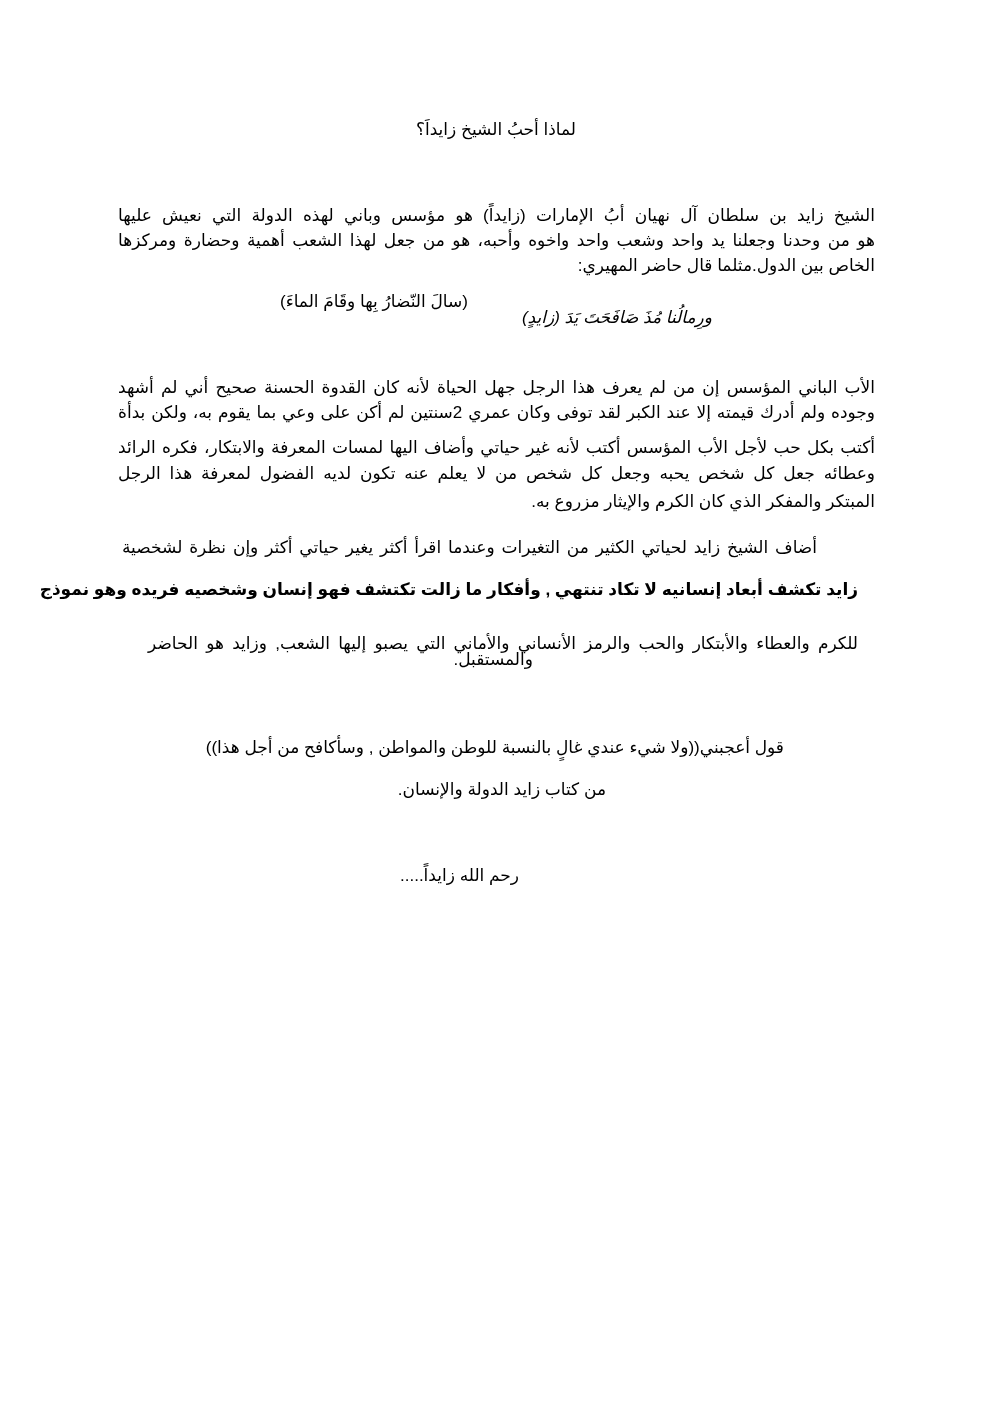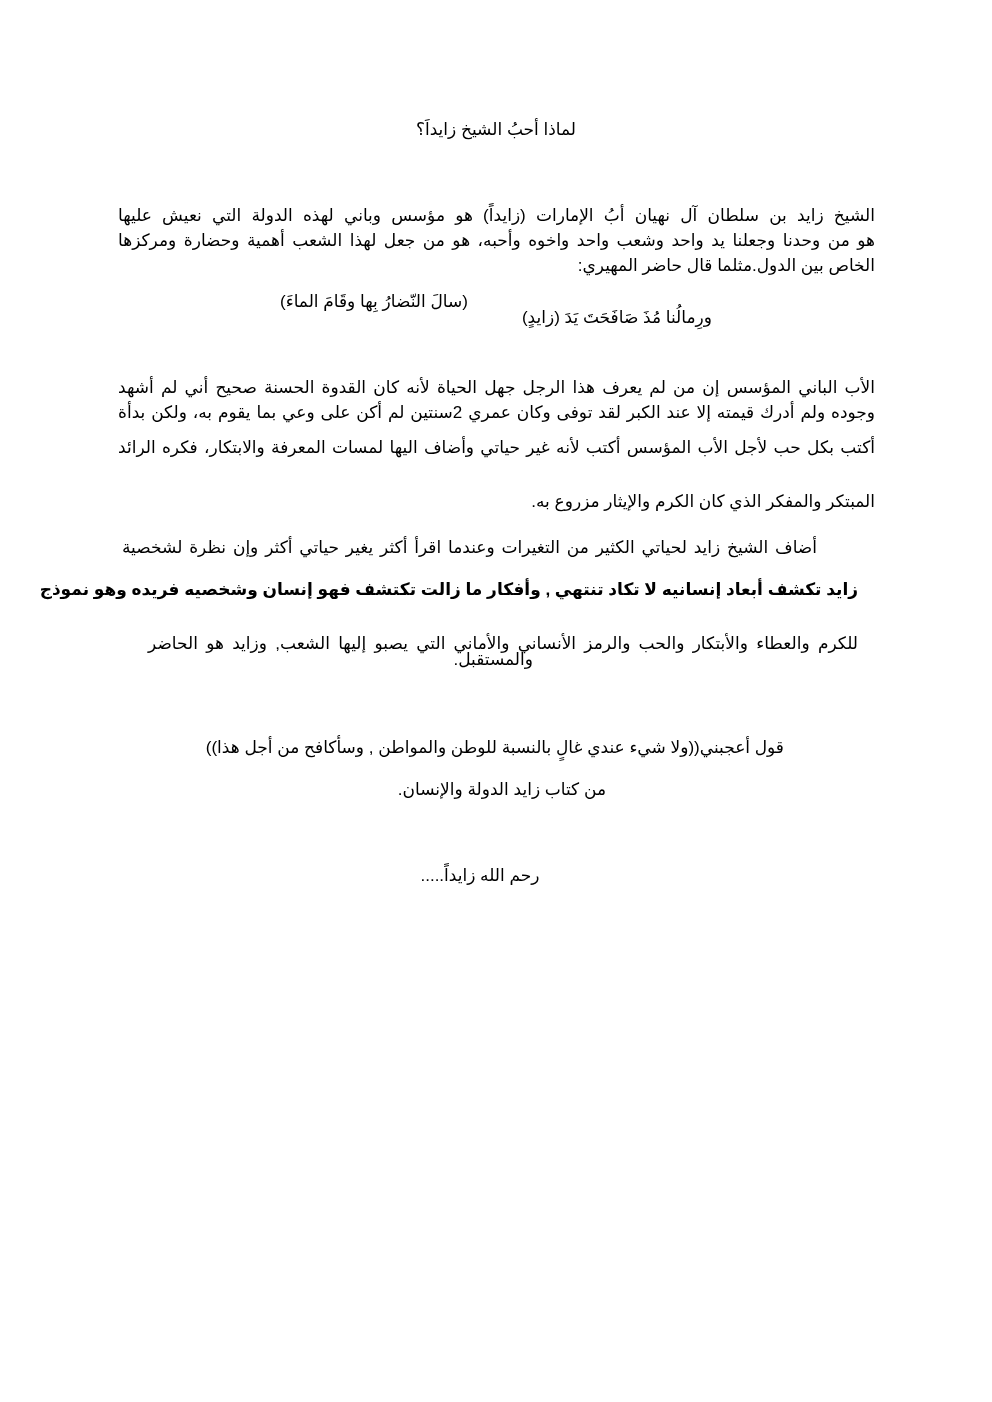--- a/index.html
+++ b/index.html
@@ -52,31 +52,32 @@
 <body>
 
 <div class="page">
 
   <div class="line center" style="top:118px;">لماذا أحبُ الشيخ زايداَ؟</div>
 
   <div class="line justify-line" style="top:204px;">الشيخ زايد بن سلطان آل نهيان أبُ الإمارات (زايداً) هو مؤسس وباني لهذه الدولة التي نعيش عليها</div>
   <div class="line justify-line" style="top:229px;">هو من وحدنا وجعلنا يد واحد وشعب واحد واخوه وأحبه، هو من جعل لهذا الشعب أهمية وحضارة ومركزها</div>
   <div class="line right-line" style="top:254px;">الخاص بين الدول.مثلما قال حاضر المهيري:</div>
 
-  <div class="line" style="top:306px; left:530px; width:182px; text-align:left;">ورِمالُنا مُذَ صَافَحَتَ يَدَ (زايدٍ)</div>
+  <div class="line" style="top:306px; left:530px; width:182px; text-align:left;font-style:italic;">ورِمالُنا مُذَ صَافَحَتَ يَدَ (زايدٍ)</div>
   <div class="line" style="top:290px; left:280px; width:225px; text-align:left;">(سالَ النّضارُ بِها وقَامَ الماءَ)</div>
 
   <div class="line justify-line" style="top:376px;">الأب الباني المؤسس إن من لم يعرف هذا الرجل جهل الحياة لأنه كان القدوة الحسنة صحيح أني لم أشهد</div>
   <div class="line justify-line" style="top:401px;">وجوده ولم  أدرك قيمته إلا عند الكبر لقد توفى وكان عمري 2سنتين لم أكن على وعي بما يقوم به، ولكن بدأة</div>
   <div class="line justify-line" style="top:436px;">أكتب بكل حب لأجل الأب المؤسس أكتب لأنه غير حياتي وأضاف اليها لمسات المعرفة والابتكار، فكره الرائد</div>
+  <div class="line justify-line" style="top:462px;">وعطائه جعل كل شخص يحبه وجعل كل شخص من لا يعلم عنه تكون لديه الفضول لمعرفة هذا الرجل</div>
   <div class="line right-line" style="top:490px;">المبتكر والمفكر الذي كان الكرم والإيثار مزروع به.</div>
 
   <div class="line" style="top:536px; left:122px; width:695px; text-align:justify; text-align-last:justify;">أضاف الشيخ زايد لحياتي الكثير من التغيرات وعندما اقرأ أكثر يغير حياتي أكثر وإن نظرة لشخصية</div>
   <div class="line" style="top:578px; left:136px; width:722px; text-align:justify; text-align-last:justify;font-weight:bold;">زايد تكشف أبعاد إنسانيه لا تكاد تنتهي , وأفكار ما زالت تكتشف فهو إنسان وشخصيه  فريده وهو نموذج</div>
   <div class="line" style="top:622px; left:148px; width:710px; text-align:justify; text-align-last:justify;margin-top:10px;">للكرم والعطاء والأبتكار والحب والرمز  الأنساني والأماني التي يصبو إليها الشعب, وزايد هو الحاضر</div>
   <div class="line" style="top:648px; left:148px; width:710px; text-align:right; padding-right:325px; box-sizing:border-box;">والمستقبل.</div>
 
   <div class="line" style="top:736px; left:244px; width:540px; text-align:right;">قول أعجبني((ولا شيء عندي غالٍ بالنسبة للوطن والمواطن , وسأكافح من أجل هذا))</div>
   <div class="line" style="top:778px; left:250px; width:356px; ">من كتاب زايد الدولة والإنسان.</div>
 
-  <div class="line" style="top:864px; left:400px; width:160px; text-align:center;">رحم الله زايداً.....</div>
+  <div class="line" style="top:864px; left:400px; width:160px; text-align:left;">رحم الله زايداً.....</div>
 
 </div>
 
 </body></html>

